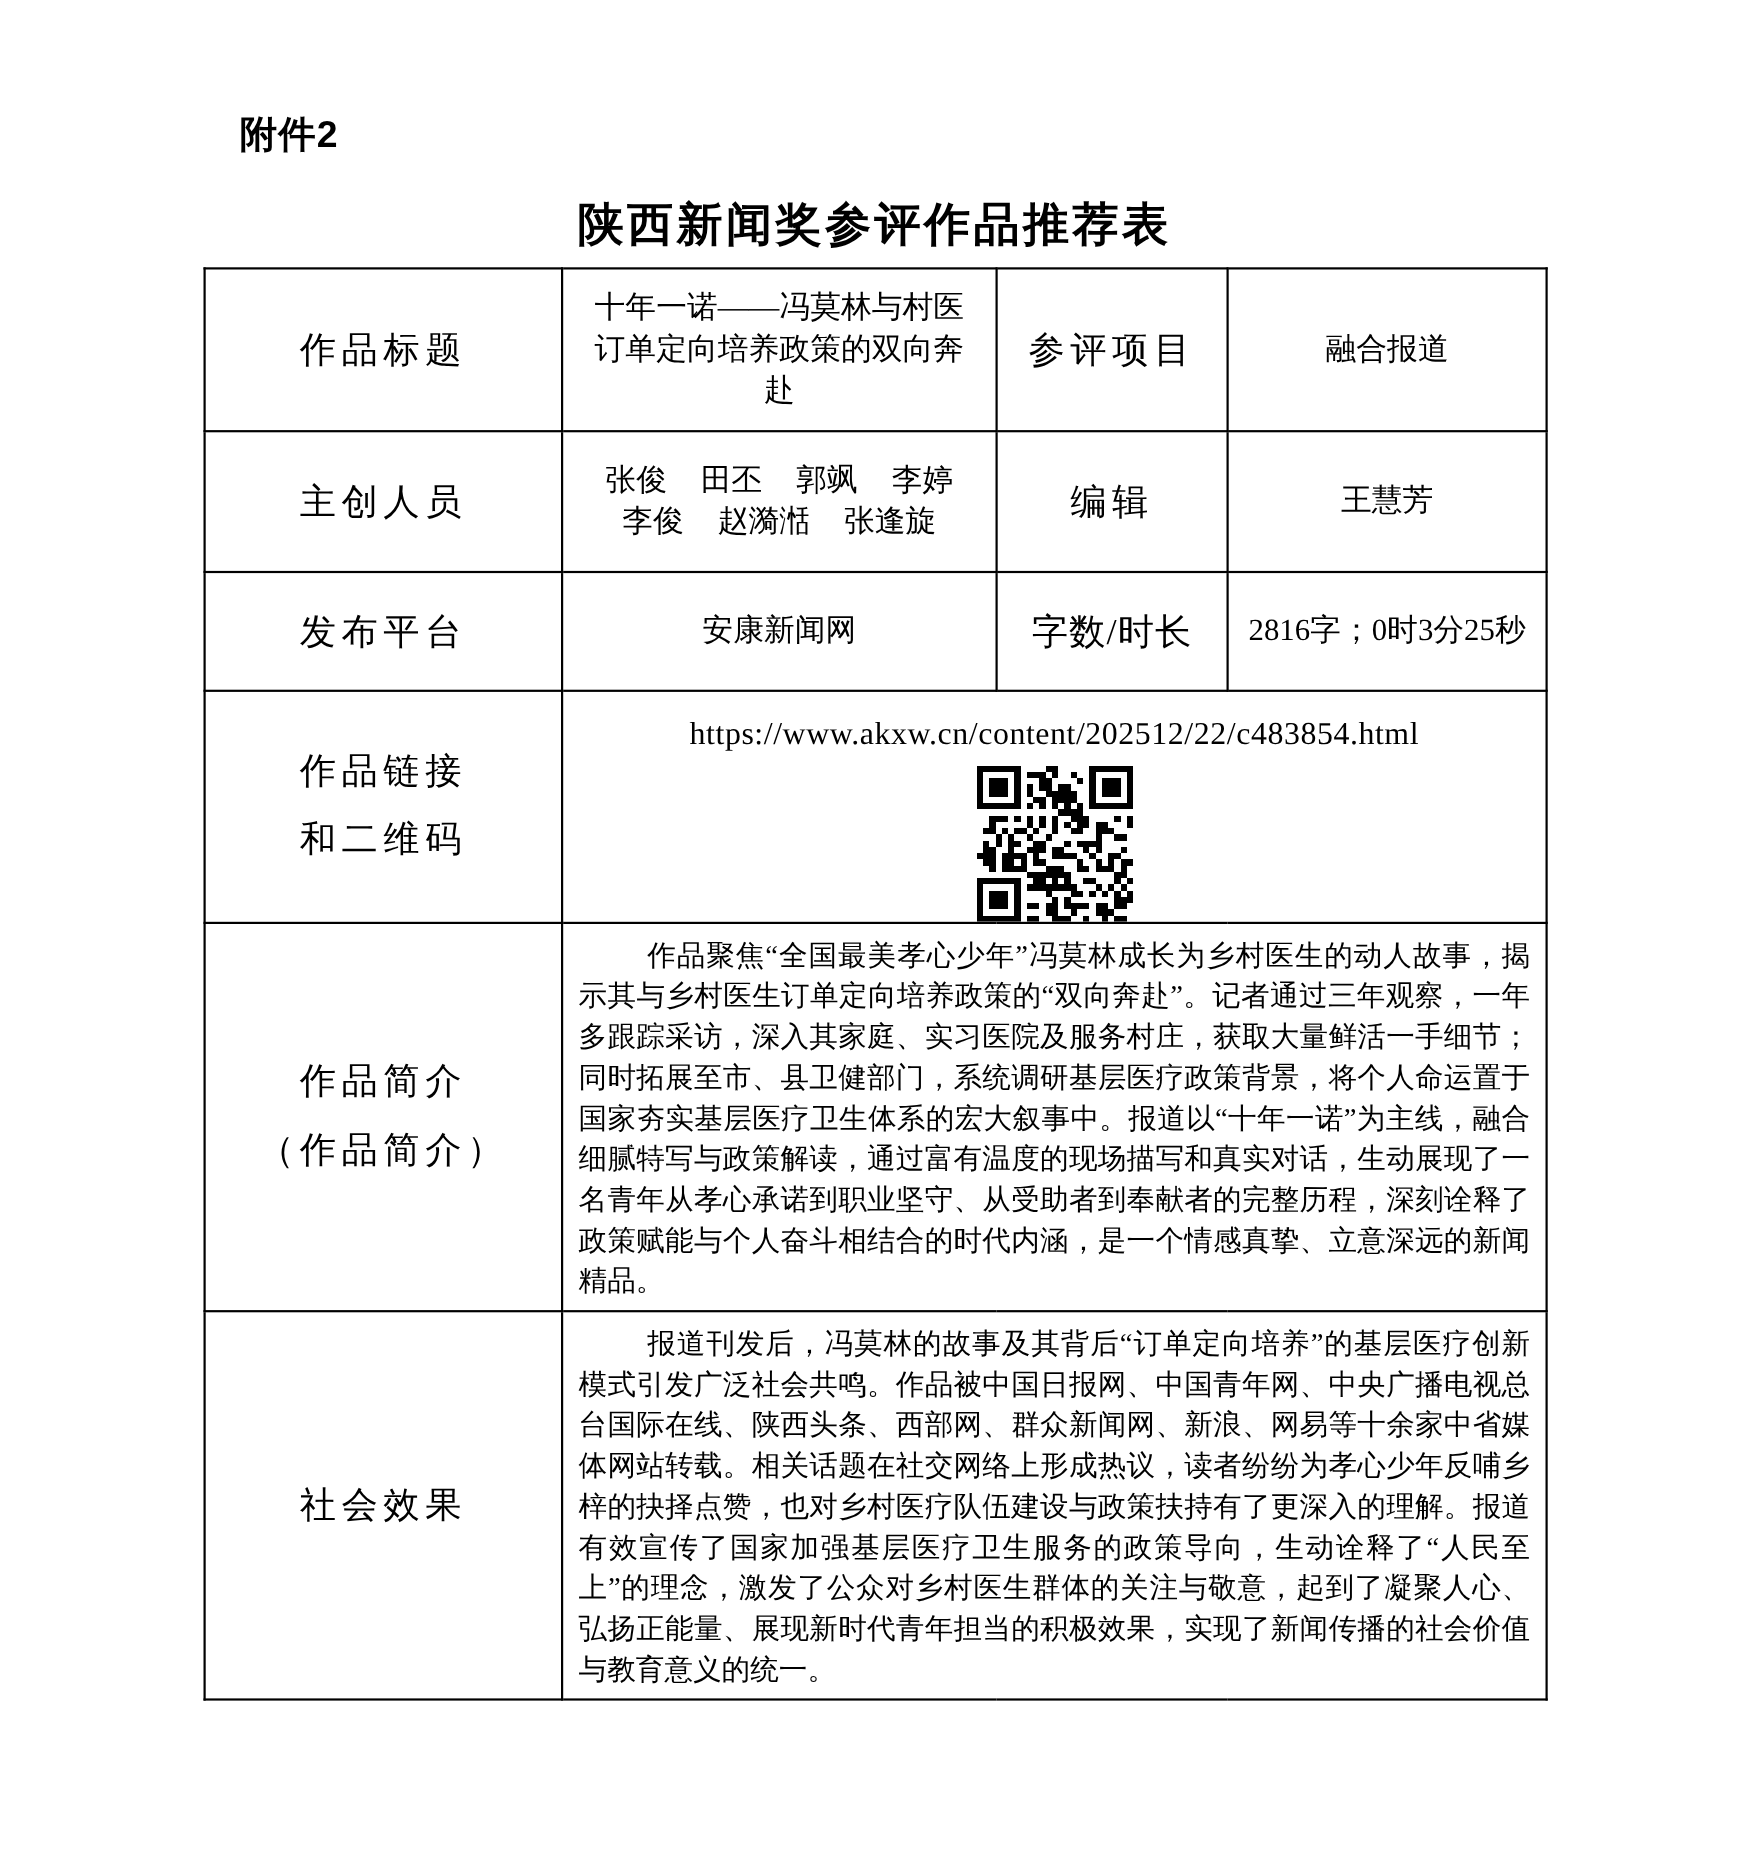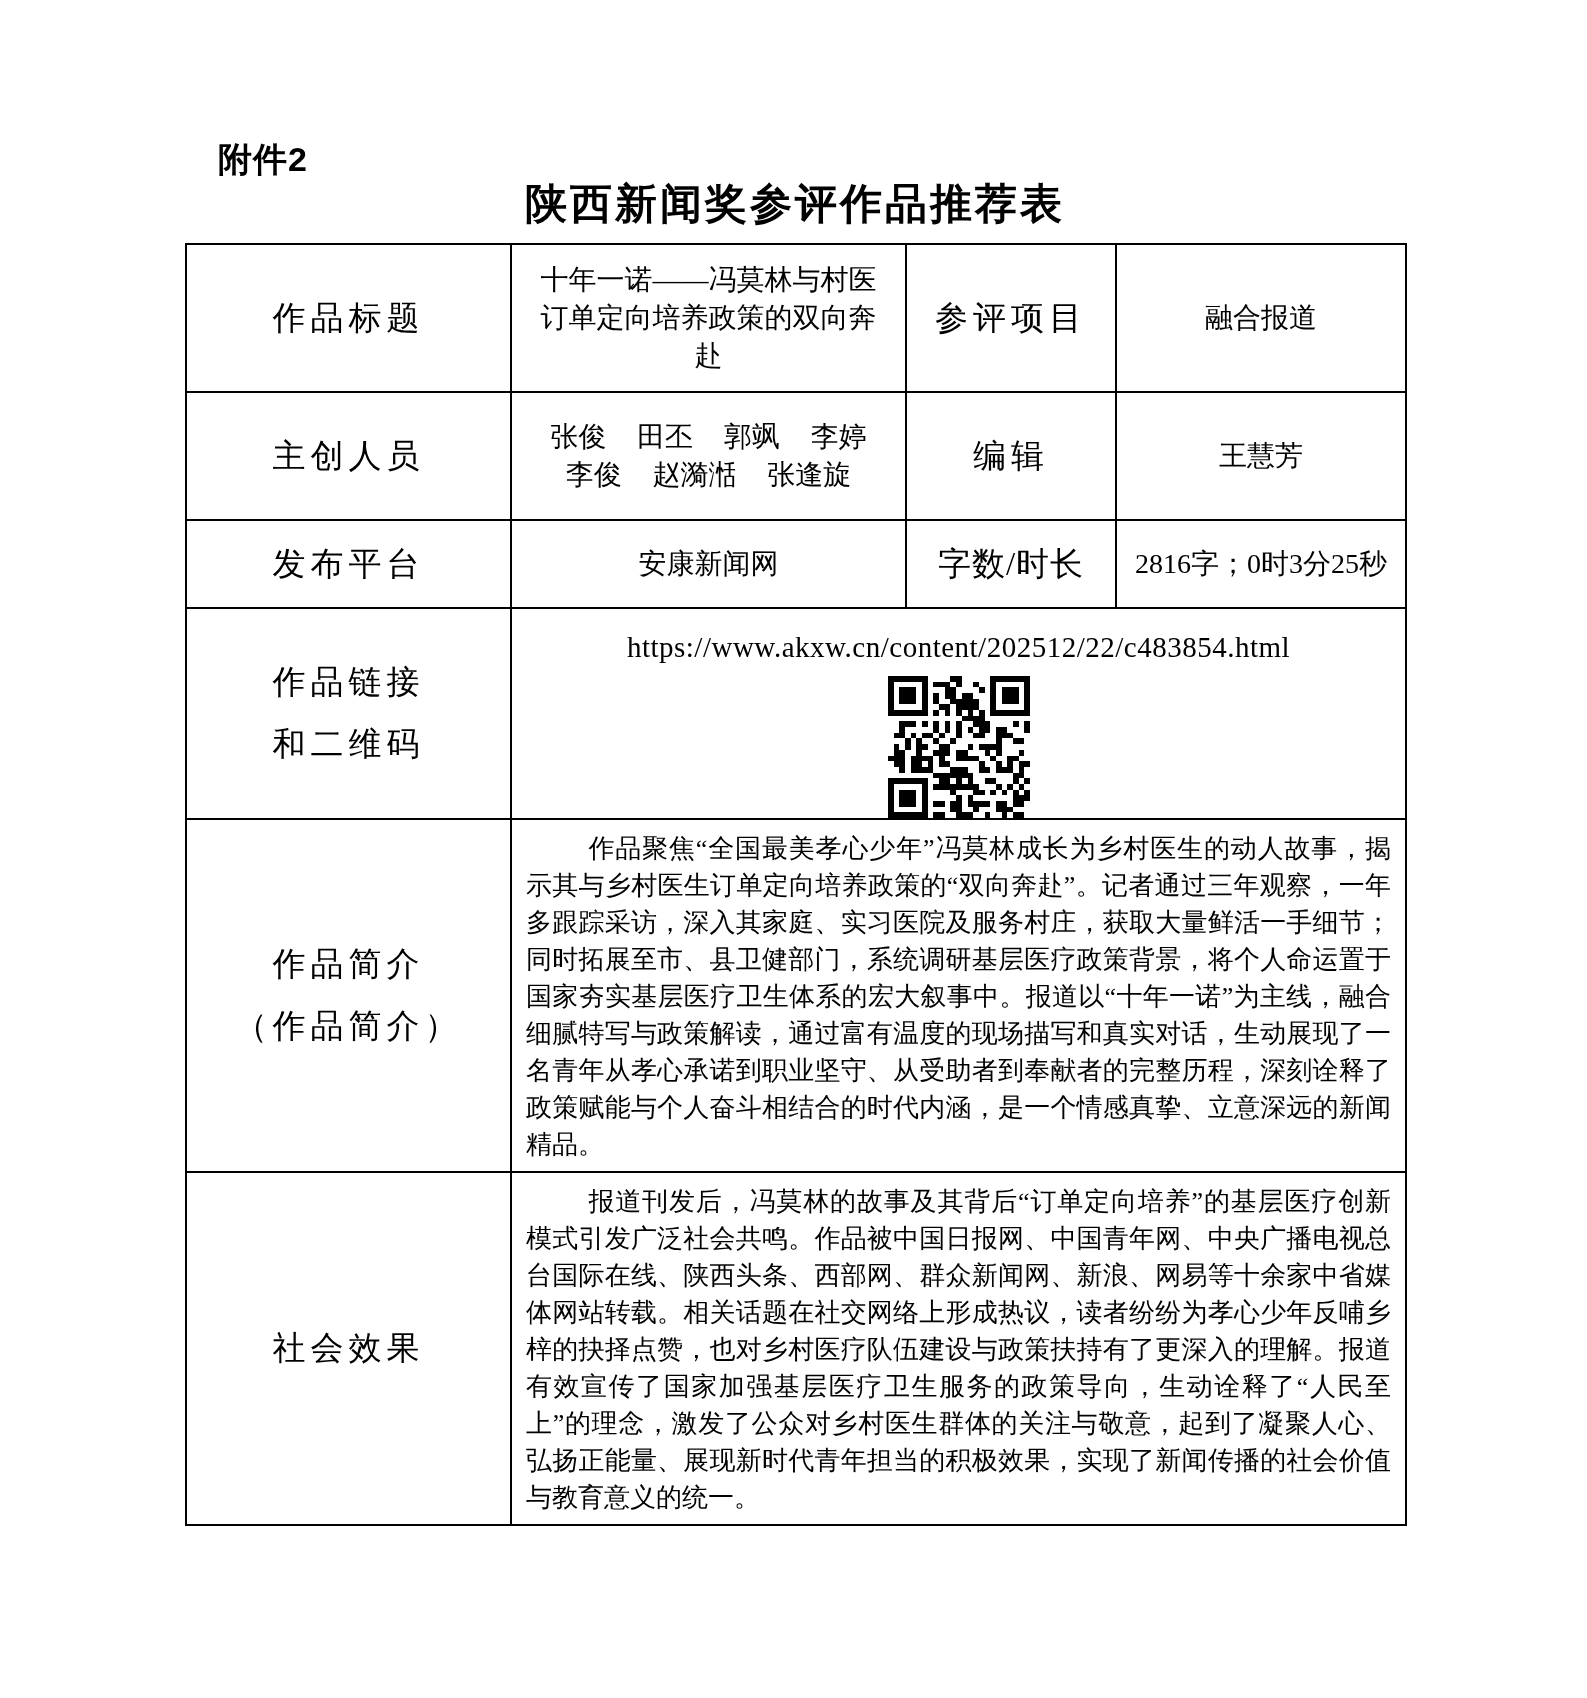--- a/index.html
+++ b/index.html
@@ -14,21 +14,20 @@
     overflow: hidden;
   }
   .attachment {
     position: absolute;
     left: 218px;
     top: 100px;
     font-family: "Liberation Sans", "DejaVu Sans", sans-serif;
     font-size: 34px;
     font-weight: 600;
     letter-spacing: 1px;
-    margin-top: 37px;
   }
   .doc-title {
     position: absolute;
     left: 185px;
     top: 176px;
     width: 1220px;
     text-align: center;
     font-size: 42px;
     font-weight: 600;
     letter-spacing: 3px;
@@ -78,21 +77,21 @@
     letter-spacing: 0.5px;
   }
   .qr {
     display: block;
     width: 142px;
     height: 142px;
     margin: 12px auto 0 auto;
   }
   tr.r1 > td { height: 148px; }
   tr.r2 > td { height: 128px; }
-  tr.r3 > td { height: 88px; }
+  tr.r3 > td { height: 108px; }
   tr.r4 > td { height: 66px; }
   tr.r5 > td { height: 198px; }
   tr.r6 > td { height: 322px; }
   tr.r7 > td { height: 350px; }
 </style>
 </head>
 <body>
 
 <div class="page">
 

